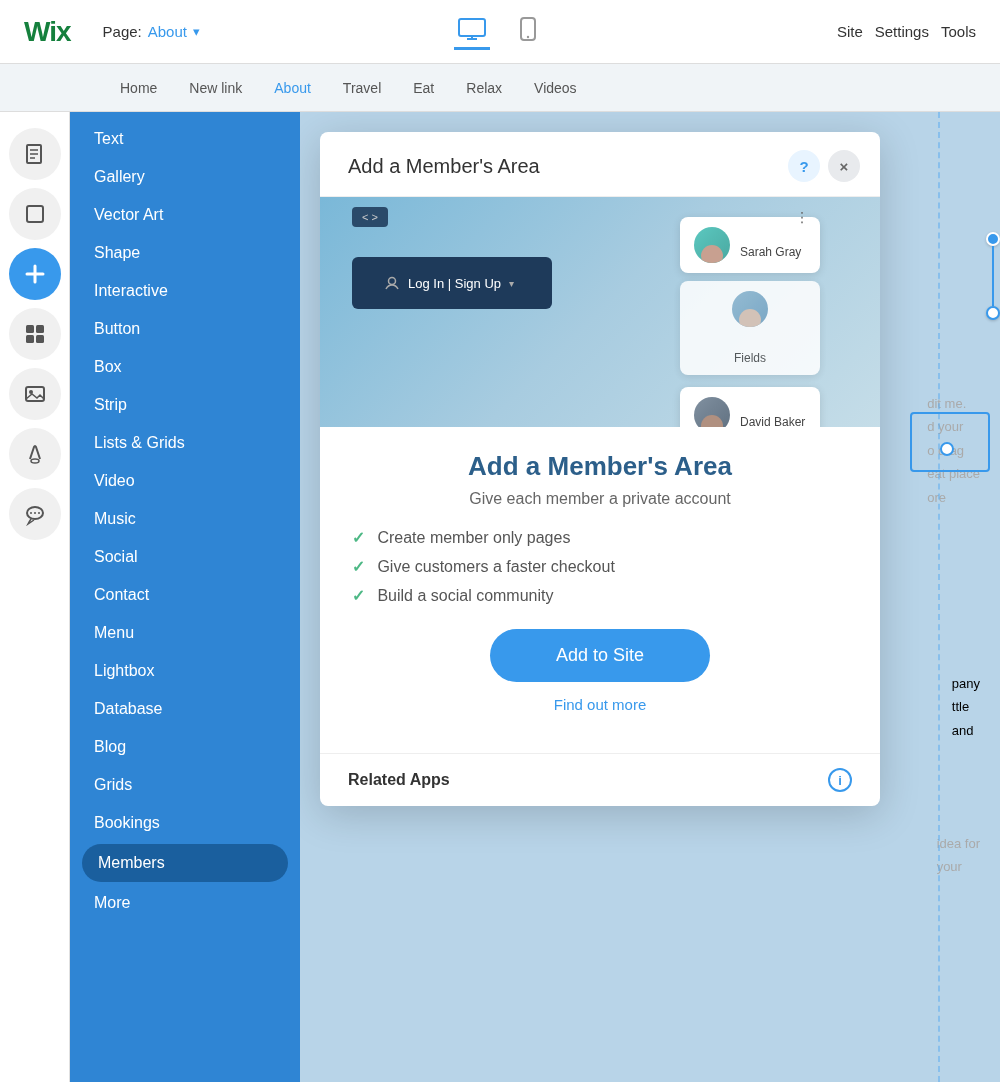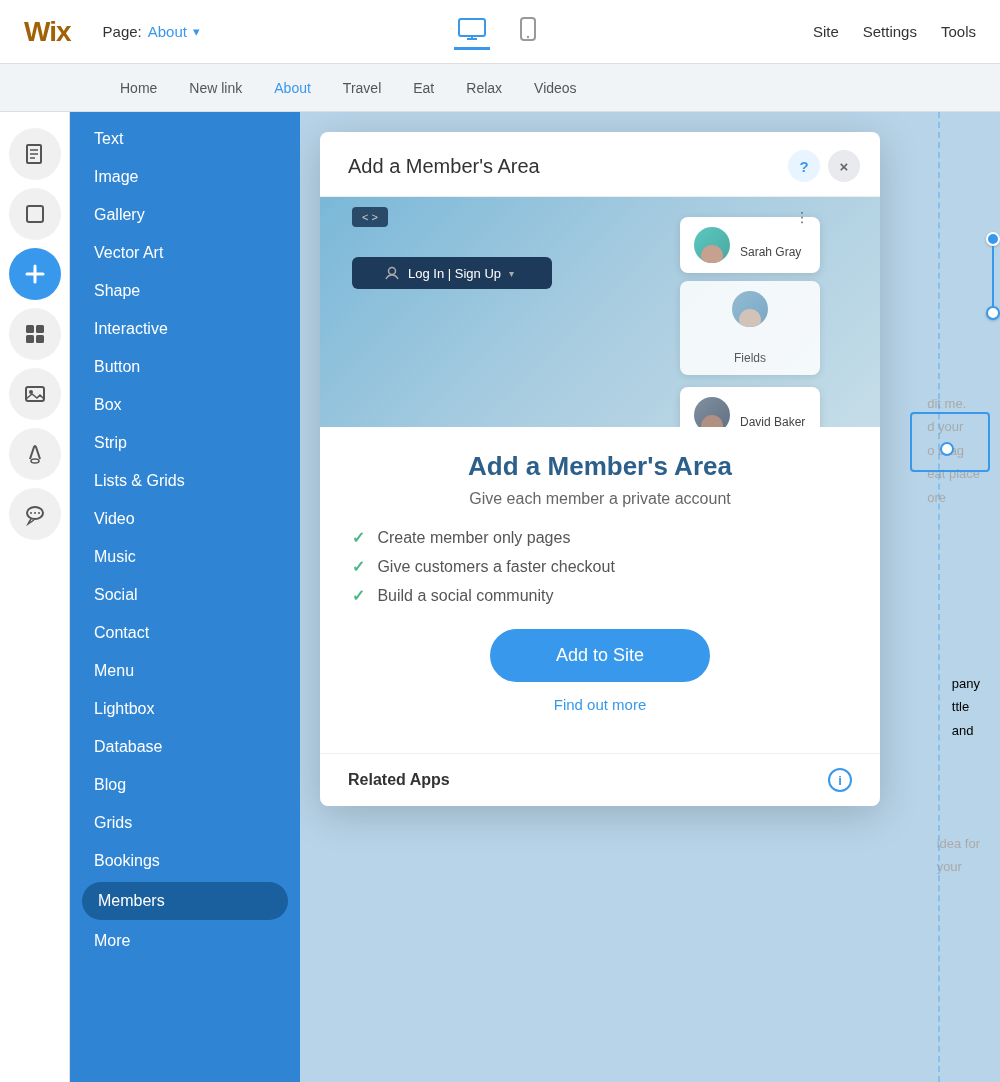--- a/index.html
+++ b/index.html
@@ -19,21 +19,21 @@
       display: flex;
       align-items: center;
       padding: 0 24px;
       border-bottom: 1px solid #ddd;
       position: relative;
       z-index: 10;
     }
     .wix-logo {
       font-size: 28px;
       font-weight: 900;
-      color: #a16207;
+      color: #15803d;
       letter-spacing: -1px;
       margin-right: 32px;
     }
     .page-selector {
       display: flex;
       align-items: center;
       gap: 6px;
       color: #333;
       font-size: 15px;
       cursor: pointer;
@@ -59,21 +59,21 @@
       cursor: pointer;
       color: #555;
       font-size: 20px;
       border-bottom: 3px solid transparent;
       padding-bottom: 2px;
     }
     .device-icon.active { border-bottom: 3px solid #3899ec; color: #3899ec; }
     .topbar-right {
       margin-left: auto;
       display: flex;
-      gap: 24px;
+      gap: 12px;
       align-items: center;
     }
     .topbar-right span {
       font-size: 15px;
       color: #333;
       cursor: pointer;
     }
 
     
     .site-nav {
@@ -245,21 +245,21 @@
       display: flex;
       align-items: center;
       justify-content: center;
     }
     .preview-login-bar {
       position: absolute;
       left: 32px;
       top: 60px;
       background: #1e3a5a;
       border-radius: 6px;
-      padding: 8px 32px;
+      padding: 18px 32px;
       display: flex;
       align-items: center;
       gap: 8px;
       color: #fff;
       font-size: 13px;
       width: 200px;
     }
     .preview-login-bar .arrow { color: #aaa; font-size: 10px; }
     .preview-member-cards {
       position: absolute;
@@ -501,21 +501,20 @@
         <path d="M8 17 Q6 20 5 22 Q8 20 11 18" stroke="#555" stroke-width="1.5" fill="none"></path>
         <circle cx="12" cy="11" r="1" fill="#555"></circle>
         <circle cx="8" cy="11" r="1" fill="#555"></circle>
         <circle cx="16" cy="11" r="1" fill="#555"></circle>
       </svg>
     </button>
   </div>
 
   <div class="add-menu">
     <div class="add-menu-item">Text</div>
-    <div class="add-menu-item">Image</div>
     <div class="add-menu-item">Gallery</div>
     <div class="add-menu-item">Vector Art</div>
     <div class="add-menu-item">Shape</div>
     <div class="add-menu-item">Interactive</div>
     <div class="add-menu-item">Button</div>
     <div class="add-menu-item">Box</div>
     <div class="add-menu-item">Strip</div>
     <div class="add-menu-item">Lists &amp; Grids</div>
     <div class="add-menu-item">Video</div>
     <div class="add-menu-item">Music</div>

